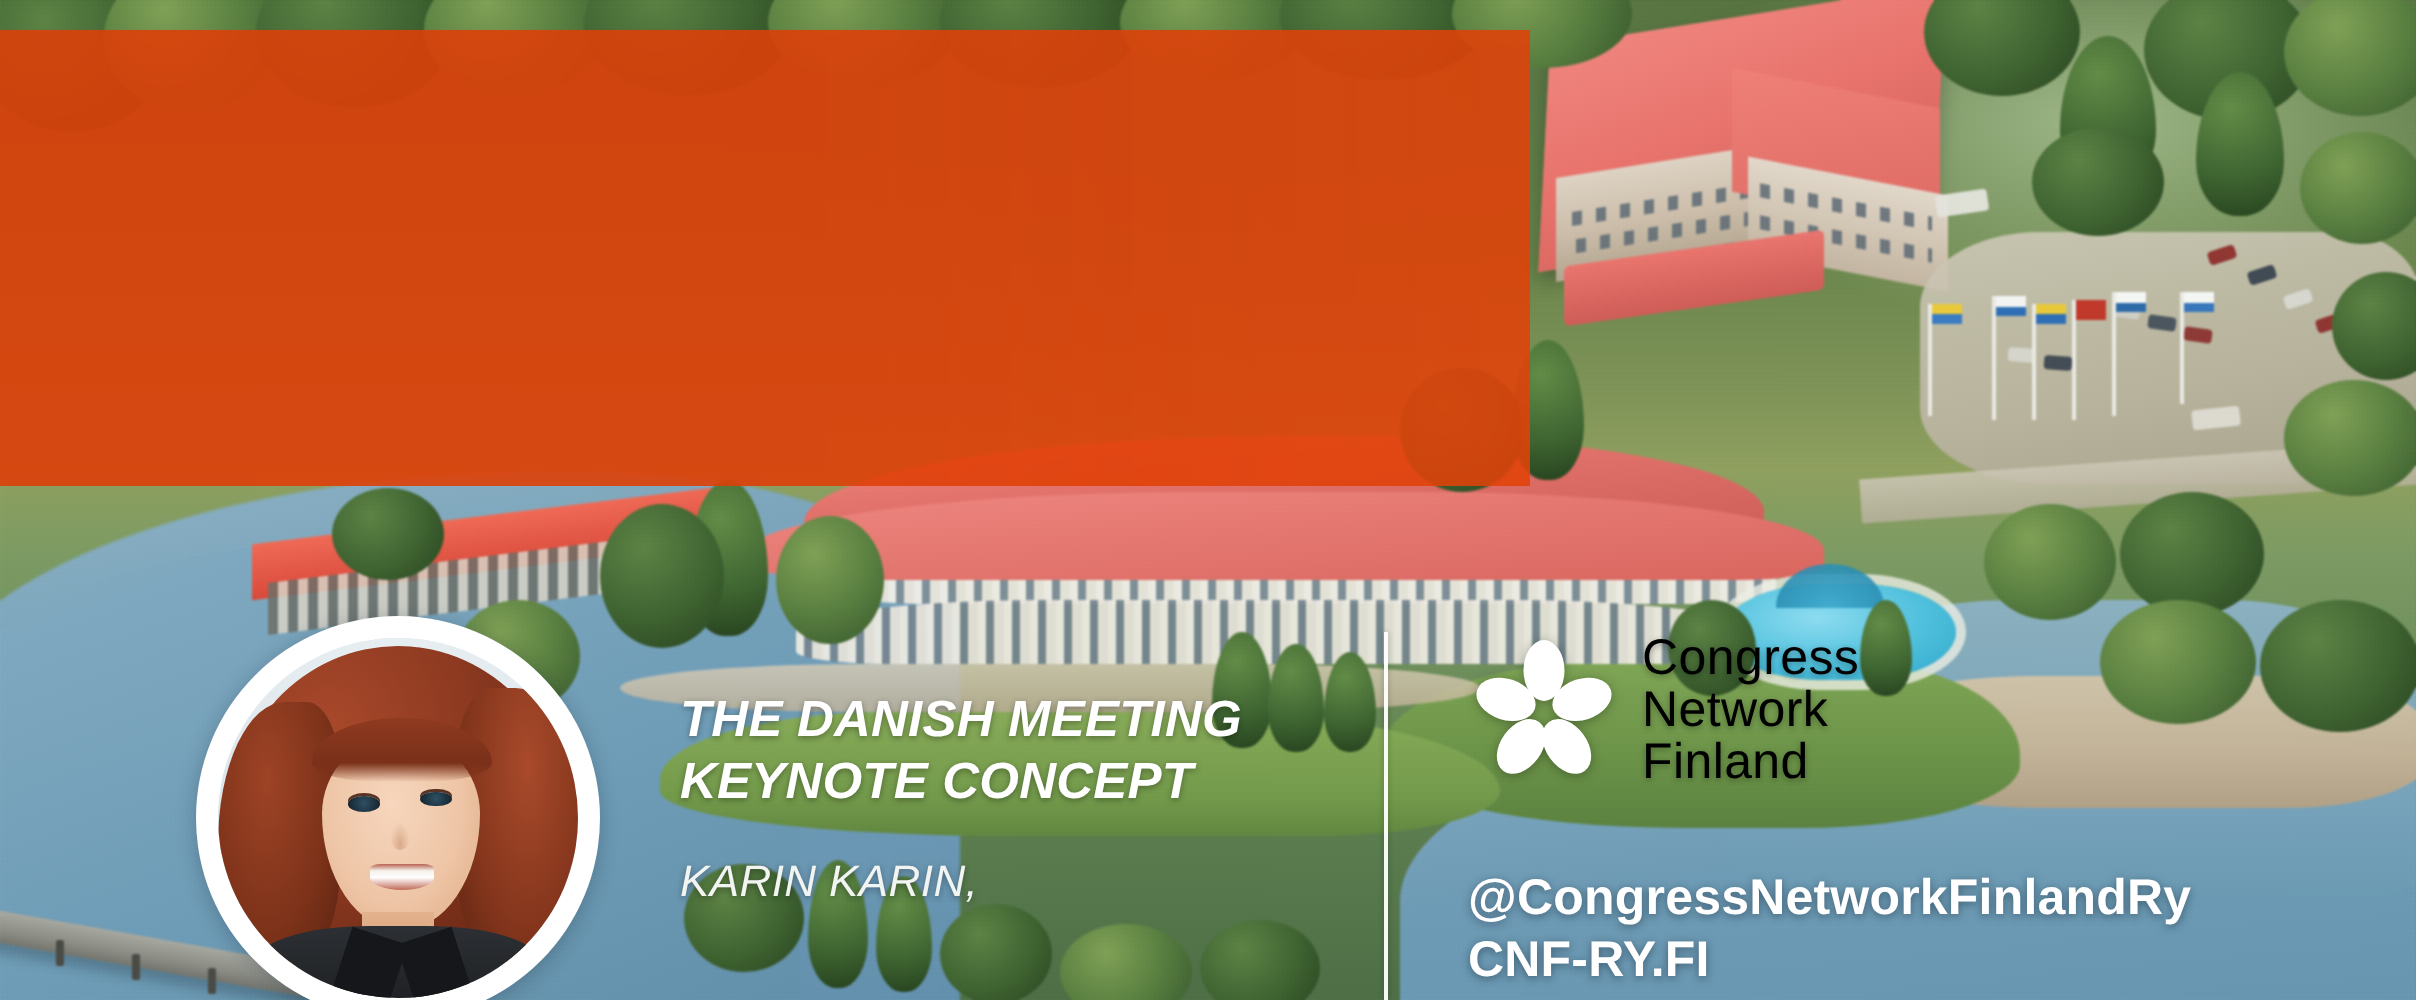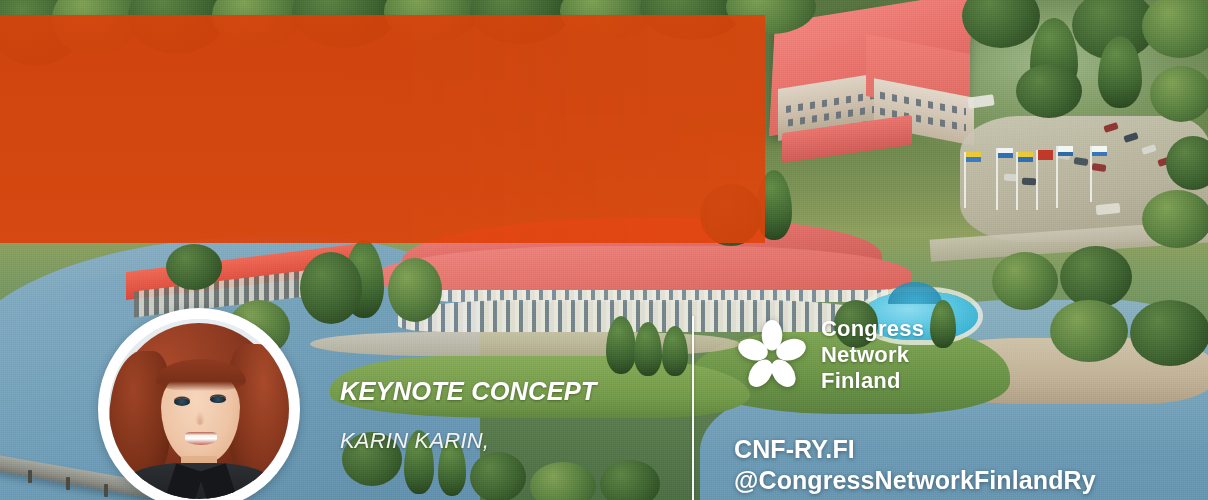--- a/index.html
+++ b/index.html
@@ -394,24 +394,24 @@
   
   .logo {
     position: absolute;
     left: 734px; top: 316px;
     display: flex;
     align-items: center;
     gap: 11px;
   }
   .logo-mark { width: 76px; height: 76px; display: block; filter: drop-shadow(0 1px 3px rgba(0,0,0,.3)); }
   .logo-words {
-    color: #ffffff;
+    color: #000000;
     font-family: "Liberation Sans", sans-serif;
-    font-weight: 700;
-    font-size: 22px;
+    font-weight: 400;
+    font-size: 25px;
     line-height: 26px;
     letter-spacing: 0.2px;
     text-shadow: 0 1px 3px rgba(0,0,0,.32);
   }
 
   
   .contact {
     position: absolute;
     left: 734px; top: 434px;
   }
@@ -562,21 +562,21 @@
       <div class="ph-nose"></div>
       <div class="ph-mouth"></div>
       <div class="ph-neck"></div>
       <div class="ph-jacket"></div>
       <div class="ph-collar-l"></div>
       <div class="ph-collar-r"></div>
     </div>
   </div>
 
   <div class="keynote">
-    <p class="keynote-title"><br><br><span>KEYNOTE CONCEPT</span></p>
+    <p class="keynote-title"><br><span>THE DANISH MEETING</span><br><span>KEYNOTE CONCEPT</span></p>
     <p class="keynote-speaker"><span>KARIN KARIN,</span><br></p>
   </div>
 
   <div class="divider"></div>
 
   <div class="logo">
     <svg class="logo-mark" viewBox="0 0 100 100">
       <g fill="#ffffff">
         <ellipse cx="50" cy="24" rx="13.5" ry="20" transform="rotate(0 50 24)"></ellipse>
         <ellipse cx="75" cy="43" rx="13.5" ry="20" transform="rotate(72 75 43)"></ellipse>
@@ -586,17 +586,17 @@
       </g>
     </svg>
     <div class="logo-words">
       <div>Congress</div>
       <div>Network</div>
       <div>Finland</div>
     </div>
   </div>
 
   <div class="contact">
+    <div class="contact-line">@CongressNetworkFinlandRy</div>
     <div class="contact-line">CNF-RY.FI</div>
-    <div class="contact-line">@CongressNetworkFinlandRy</div>
   </div>
 
 </div>
 
 </body></html>

